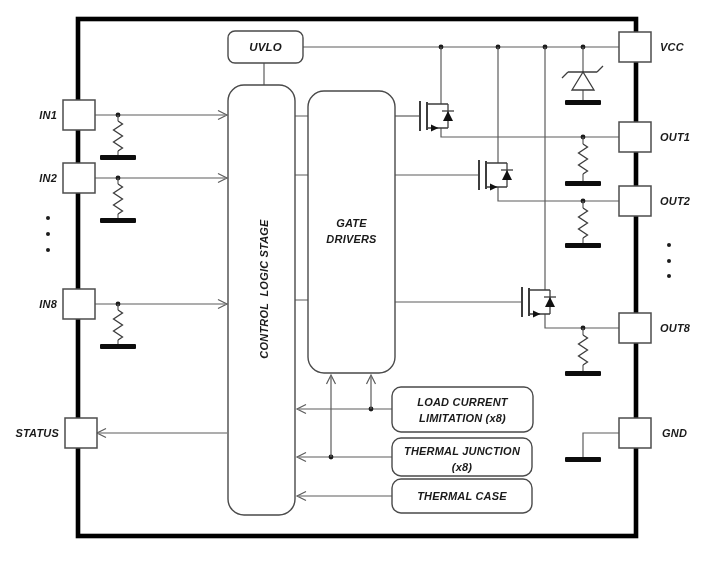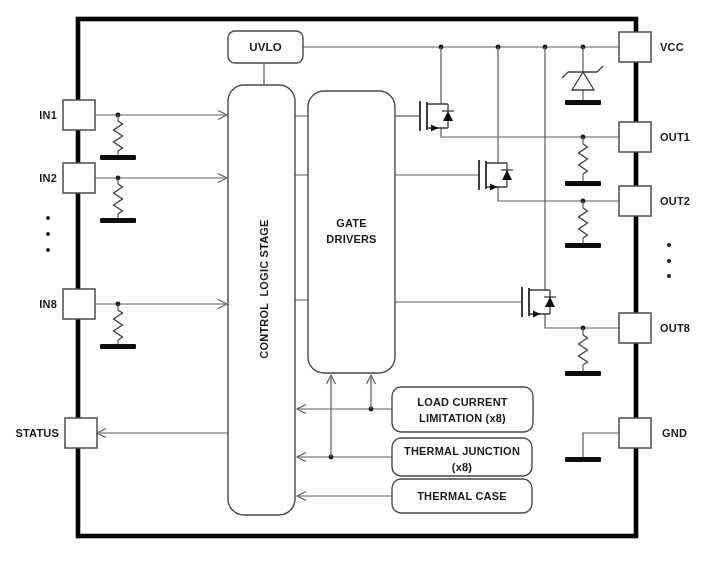--- a/index.html
+++ b/index.html
@@ -1,20 +1,20 @@
 <!DOCTYPE html>
 <html style="--wire: #5c5c5c; --symbol: #3d3d3d; --outline: #4a4a4a; --ink: #1a1a1a; --frame: #000000; --paper: #ffffff;"><head>
 <meta charset="utf-8">
 <style>
   :root{
     --wire:#5c5c5c; --symbol:#3d3d3d; --outline:#4a4a4a;
     --ink:#1a1a1a; --frame:#000000; --paper:#ffffff;
   }
   html,body{margin:0;padding:0;background:var(--paper);}
-  .stage{width:707px;height:563px;background:var(--paper);position:relative;}
+  .stage{width:707px;height:563px;background:var(--paper);position:relative;font-style:italic;}
   svg{display:block;}
   .wire{stroke:var(--wire);stroke-width:1.2;fill:none;}
   .sym{stroke:var(--symbol);stroke-width:1.3;fill:none;}
   .bar{stroke:var(--symbol);stroke-width:2;fill:none;}
   .blk{fill:#111;stroke:none;}
   .dot{fill:#1c1c1c;}
   .block{fill:var(--paper);stroke:var(--outline);stroke-width:1.4;}
   .frame{fill:none;stroke:var(--frame);stroke-width:4.6;}
   .pin{fill:var(--paper);stroke:#4d4d4d;stroke-width:1.5;}
   .gbar{fill:#0d0d0d;}

